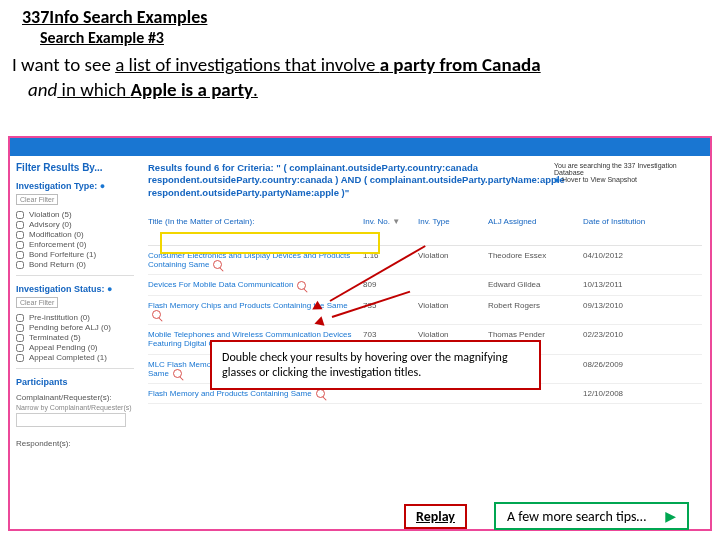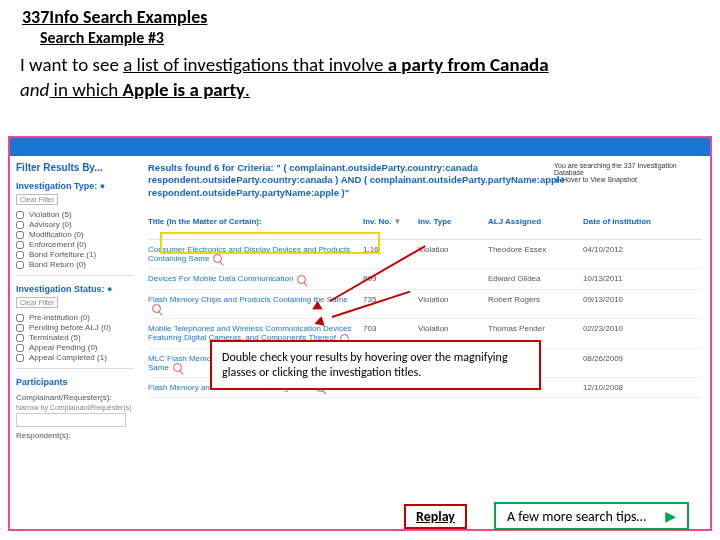--- a/index.html
+++ b/index.html
@@ -1,40 +1,40 @@
 <!DOCTYPE html>
 <html><head>
 <meta charset="utf-8">
 <style>
   * { box-sizing: border-box; margin: 0; padding: 0; }
   body { width: 720px; height: 540px; font-family: Calibri, Arial, sans-serif; background: #fff; overflow: hidden; position: relative; }
   .slide-title { font-size: 18px; font-weight: bold; text-decoration: underline; padding: 6px 0 0 22px; }
   .slide-subtitle { font-size: 16px; font-weight: bold; text-decoration: underline; padding: 0 0 4px 40px; }
-  .prompt { font-size: 19px; padding: 2px 8px 6px 20px; line-height: 1.3; }
+  .prompt { font-size: 19px; padding: 2px 8px 6px 12px; line-height: 1.3; }
   .prompt .u { text-decoration: underline; }
-  .prompt .i { font-style: italic; }
+  .prompt .i { font-style: italic; margin-left: 16px; }
   .prompt .bu { font-weight: bold; text-decoration: underline; }
   .screenshot { position: absolute; left: 8px; top: 136px; width: 704px; height: 395px; border: 2px solid #ec4899; background: #fff; font-family: Arial, sans-serif; overflow: hidden; }
   .topbar { height: 18px; background: #1976d2; }
   .ss-body { display: flex; height: calc(100% - 18px); }
   .sidebar { width: 130px; padding: 6px 6px; font-size: 8px; color: #333; }
   .sidebar h4 { color: #1565c0; font-size: 10px; font-weight: bold; margin-bottom: 6px; }
   .sidebar .group-title { color: #1565c0; font-weight: bold; font-size: 9px; margin-top: 8px; margin-bottom: 3px; }
   .sidebar .clear { display: inline-block; font-size: 7px; border: 1px solid #bbb; padding: 1px 3px; color: #888; margin-bottom: 4px; }
   .sidebar label { display: flex; align-items: center; gap: 5px; font-size: 8px; color: #555; margin: 1px 0; }
   .sidebar input[type=checkbox] { width: 8px; height: 8px; }
   .sidebar hr { border: none; border-top: 1px solid #ddd; margin: 6px 0; }
   .sidebar .narrow { font-size: 7px; color: #888; margin: 2px 0; }
   .sidebar .selbox { border: 1px solid #ccc; height: 14px; width: 110px; margin: 2px 0; }
   .main { flex: 1; padding: 6px 8px; position: relative; }
   .criteria { color: #1565c0; font-weight: bold; font-size: 9.5px; line-height: 1.3; max-width: 420px; }
   .aside { position: absolute; right: 6px; top: 6px; width: 150px; font-size: 7px; color: #333; }
   .aside .dot { color: #1976d2; }
   .tbl { margin-top: 18px; width: 100%; }
-  .thead { display: flex; color: #1565c0; font-size: 8px; font-weight: bold; border-bottom: 1px solid #e3e3e3; padding-bottom: 13px; }
+  .thead { display: flex; color: #1565c0; font-size: 8px; font-weight: normal; border-bottom: 1px solid #e3e3e3; padding-bottom: 19px; }
   .c1 { width: 215px; }
   .c2 { width: 55px; }
   .c3 { width: 70px; }
   .c4 { width: 95px; }
   .c5 { width: 90px; }
   .row { display: flex; font-size: 8px; color: #555; padding: 5px 0; border-bottom: 1px solid #eee; align-items: flex-start; }
   .row .c1 { color: #1976d2; padding-right: 8px; }
   .mag { display: inline-block; width: 9px; height: 9px; border: 1px solid #d9534f; border-radius: 50%; position: relative; vertical-align: middle; margin-left: 4px; }
   .mag::after { content:''; position:absolute; width:5px; height:1px; background:#d9534f; bottom:-2px; right:-3px; transform: rotate(45deg); }
   .highlight { position: absolute; border: 2px solid #f2d600; pointer-events: none; }
@@ -112,21 +112,21 @@
           <label>
             <input type="checkbox" style="">
             <span>Appeal Completed (1)</span>
           </label>
         </div>
       <hr>
       <div class="group-title">Participants</div>
       <div style="font-size:8px;color:#555;margin-top:6px">Complainant/Requester(s):</div>
       <div class="narrow">Narrow by Complainant/Requester(s)</div>
       <div class="selbox"></div>
-      <div style="font-size:8px;color:#555;margin-top:4px">Respondent(s):</div>
+      <div style="font-size:8px;color:#555;margin-top:12px">Respondent(s):</div>
     </div>
     <div class="main">
       <div class="criteria">Results found 6 for Criteria: " ( complainant.outsideParty.country:canada respondent.outsideParty.country:canada ) AND ( complainant.outsideParty.partyName:apple respondent.outsideParty.partyName:apple )"</div>
       <div class="aside">
         <div>You are searching the 337 Investigation Database</div>
         <div><span class="dot">◉</span> <span>Hover to View Snapshot</span></div>
       </div>
       <div class="tbl">
         <div class="thead">
           <div class="c1">Title (In the Matter of Certain):</div>

